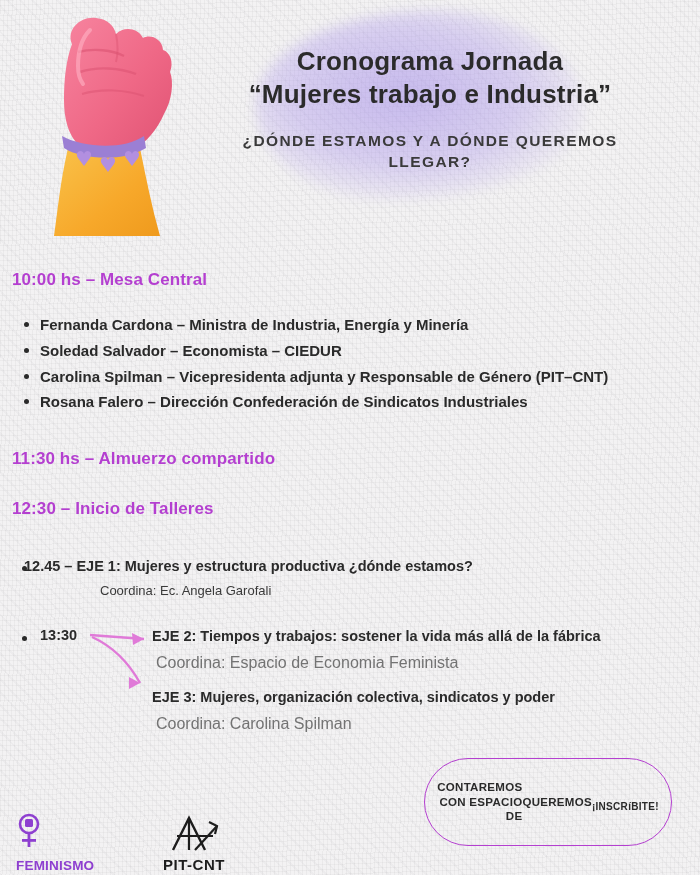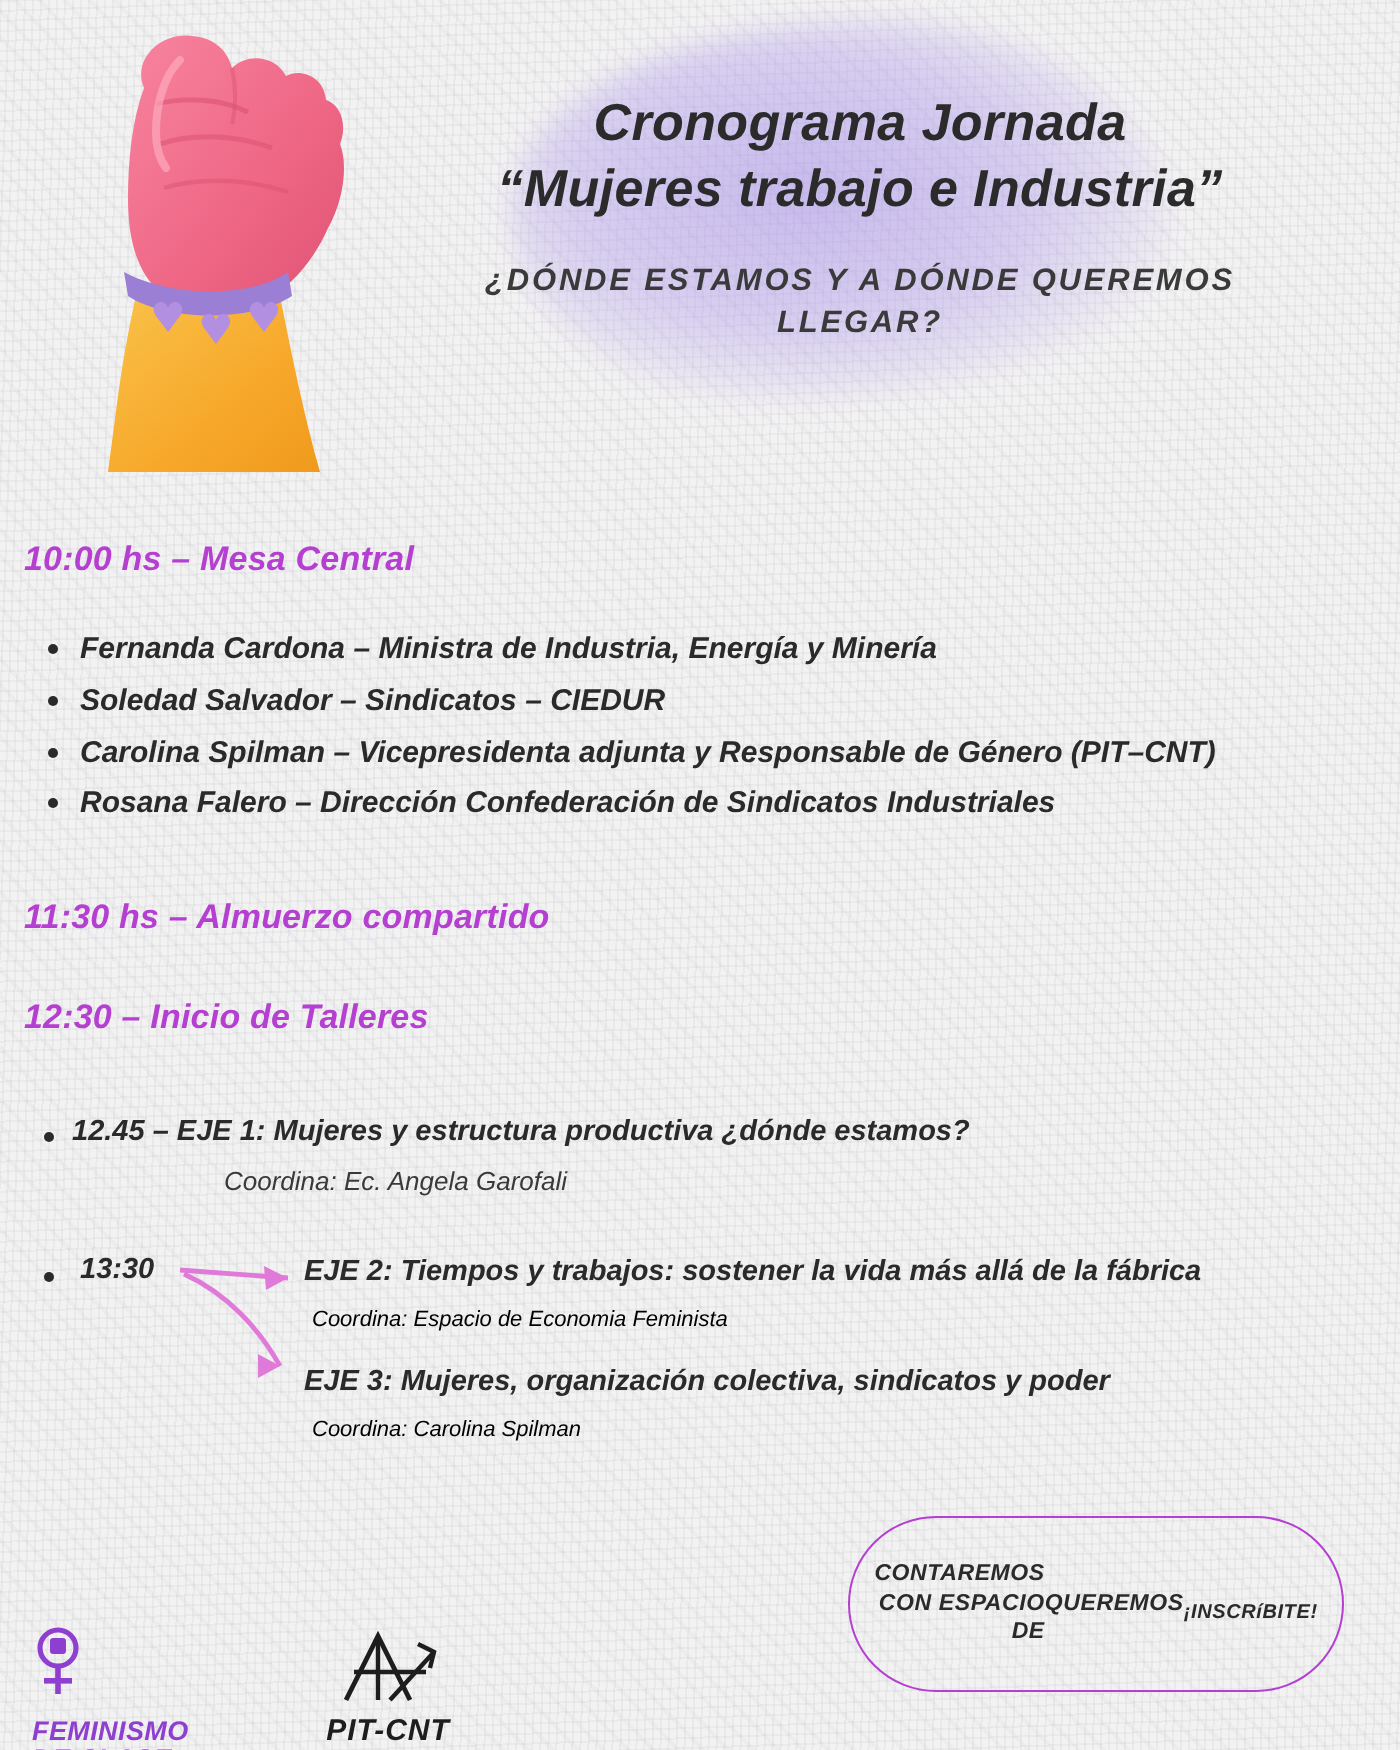--- a/index.html
+++ b/index.html
@@ -36,21 +36,20 @@
     background: radial-gradient(ellipse at 45% 45%, rgba(163,140,232,0.55) 0%, rgba(173,152,235,0.40) 45%, rgba(200,185,240,0.12) 72%, rgba(255,255,255,0) 85%);
     filter: blur(6px);
     z-index: 1;
   }
 
   .page {
     position: relative;
     z-index: 2;
     width: 596px;
     height: 875px;
-    font-style: italic;
   }
 
   
   .fist-wrap {
     position: absolute;
     left: 20px;
     top: 8px;
     width: 175px;
     height: 230px;
   }
@@ -118,21 +117,21 @@
     top: 10px;
     width: 5px;
     height: 5px;
     border-radius: 50%;
     background: #2a2a2a;
   }
 
   
   .workshop {
     position: relative;
-    padding-left: 36px;
+    padding-left: 24px;
     margin-top: 4px;
   }
   .workshop .bullet-dot {
     position: absolute;
     left: 22px;
     top: 9px;
     width: 5px;
     height: 5px;
     border-radius: 50%;
     background: #2a2a2a;
@@ -178,22 +177,22 @@
     left: 88px;
     top: -2px;
     width: 68px;
     height: 70px;
   }
   .eje-col {
     margin-left: 112px;
   }
   .eje-col .w-title { margin-bottom: 0; }
   .eje-col .sub-coord {
-    font-size: 11px;
-    color: #000000;
+    font-size: 16px;
+    color: #737373;
     margin: 7px 0 0 0;
     padding-left: 4px;
   }
   .eje-gap { height: 16px; }
 
   
   .care-box {
     position: absolute;
     left: 424px;
     top: 758px;
@@ -328,21 +327,21 @@
     <div class="subtitle">¿DÓNDE ESTAMOS Y A DÓNDE QUEREMOS LLEGAR?</div>
   </div>
 
   <div class="body-area">
 
     <div class="time-head">10:00 hs – Mesa Central</div>
     <div class="spacer-22"></div>
 
     <ul class="bullets">
       <li>Fernanda Cardona – Ministra de Industria, Energía y Minería</li>
-      <li>Soledad Salvador – Sindicatos – CIEDUR</li>
+      <li>Soledad Salvador – Economista – CIEDUR</li>
       <li>Carolina Spilman – Vicepresidenta adjunta y Responsable de Género (PIT–CNT)</li>
       <li>Rosana Falero – Dirección Confederación de Sindicatos Industriales</li>
     </ul>
 
     <div class="spacer-34"></div>
     <div class="time-head">11:30 hs – Almuerzo compartido</div>
 
     <div class="spacer-30"></div>
     <div class="time-head">12:30 – Inicio de Talleres</div>
 

